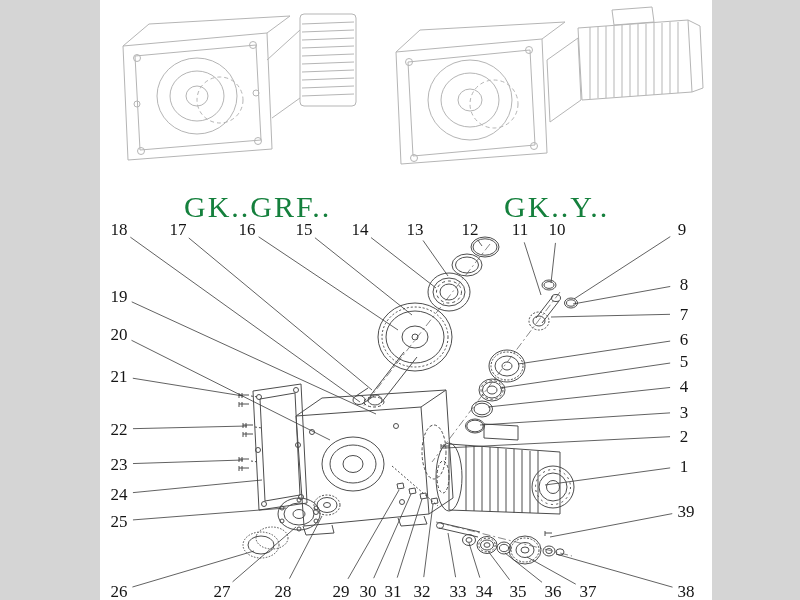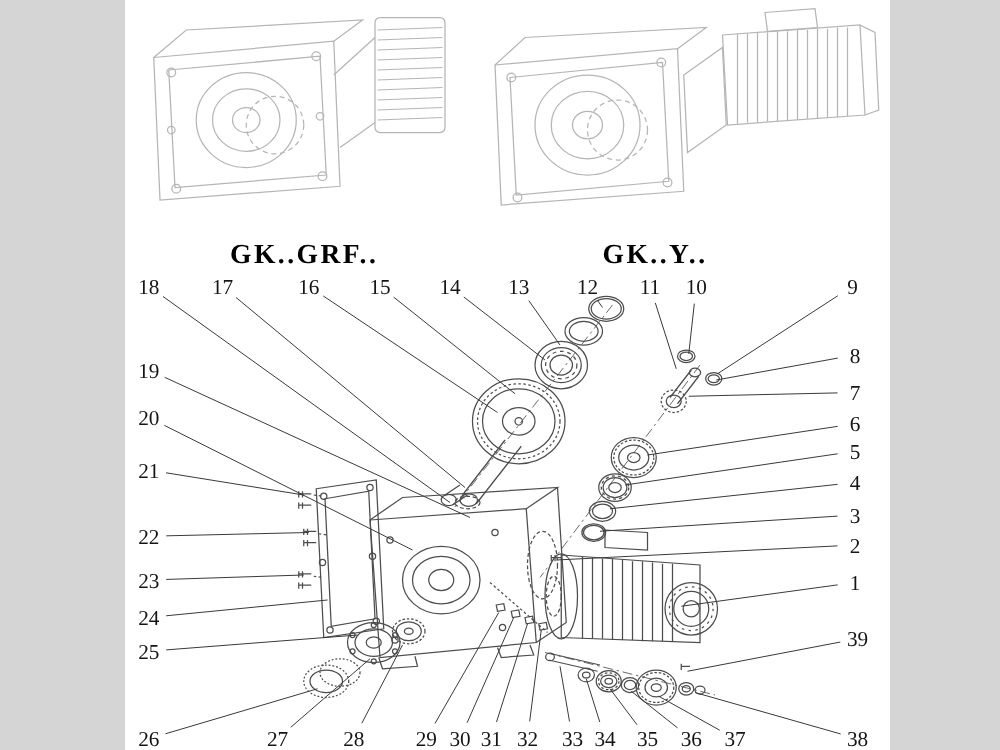--- a/index.html
+++ b/index.html
@@ -1,20 +1,20 @@
 <!DOCTYPE html>
 <html><head>
 <meta charset="utf-8">
 <style>
   html,body { margin:0; padding:0; background:#d5d5d5; }
   .stage { position:relative; width:800px; height:600px; background:#ffffff;
            font-family:"Liberation Serif", serif; overflow:hidden; }
   .stage svg { position:absolute; left:0; top:0; }
-  .title { position:absolute; font-weight:bold; font-size:22px; letter-spacing:2px;
-           color:#000000; white-space:nowrap; }
+  .title { position:absolute; font-weight:normal; font-size:30px; letter-spacing:2px;
+           color:#15803d; white-space:nowrap; }
   .callout { font-family:"Liberation Serif", serif; font-size:17px; fill:#151515;
              text-anchor:middle; }
   .leader { stroke:#3a3a3a; stroke-width:0.8; }
   .faint  { stroke:#b5b5b5; fill:none; stroke-width:1; }
   .part   { stroke:#4d4d4d; fill:none; stroke-width:1; }
   .axis   { stroke:#6a6a6a; fill:none; stroke-width:0.8; stroke-dasharray:8 3 2 3; }
 </style>
 </head>
 <body>
 
@@ -304,15 +304,15 @@
         <line x1="542.0233584575353" y1="582.3101587788822" x2="505" y2="553" class="leader"></line>
         <text x="553" y="597" class="callout">36</text>
         <line x1="575.7712661524066" y1="584.1839844128168" x2="527" y2="557" class="leader"></line>
         <text x="588" y="597" class="callout">37</text>
         <line x1="672.5347630524386" y1="587.1675864072325" x2="556" y2="554" class="leader"></line>
         <text x="686" y="597" class="callout">38</text>
       </g>
   </svg>
 
   <div class="title" style="left:184px; top:190px;">GK..GRF..</div>
-  <div class="title" style="left:482px; top:190px;">GK..Y..</div>
+  <div class="title" style="left:504px; top:190px;">GK..Y..</div>
 
 </div>
 
 </body></html>

